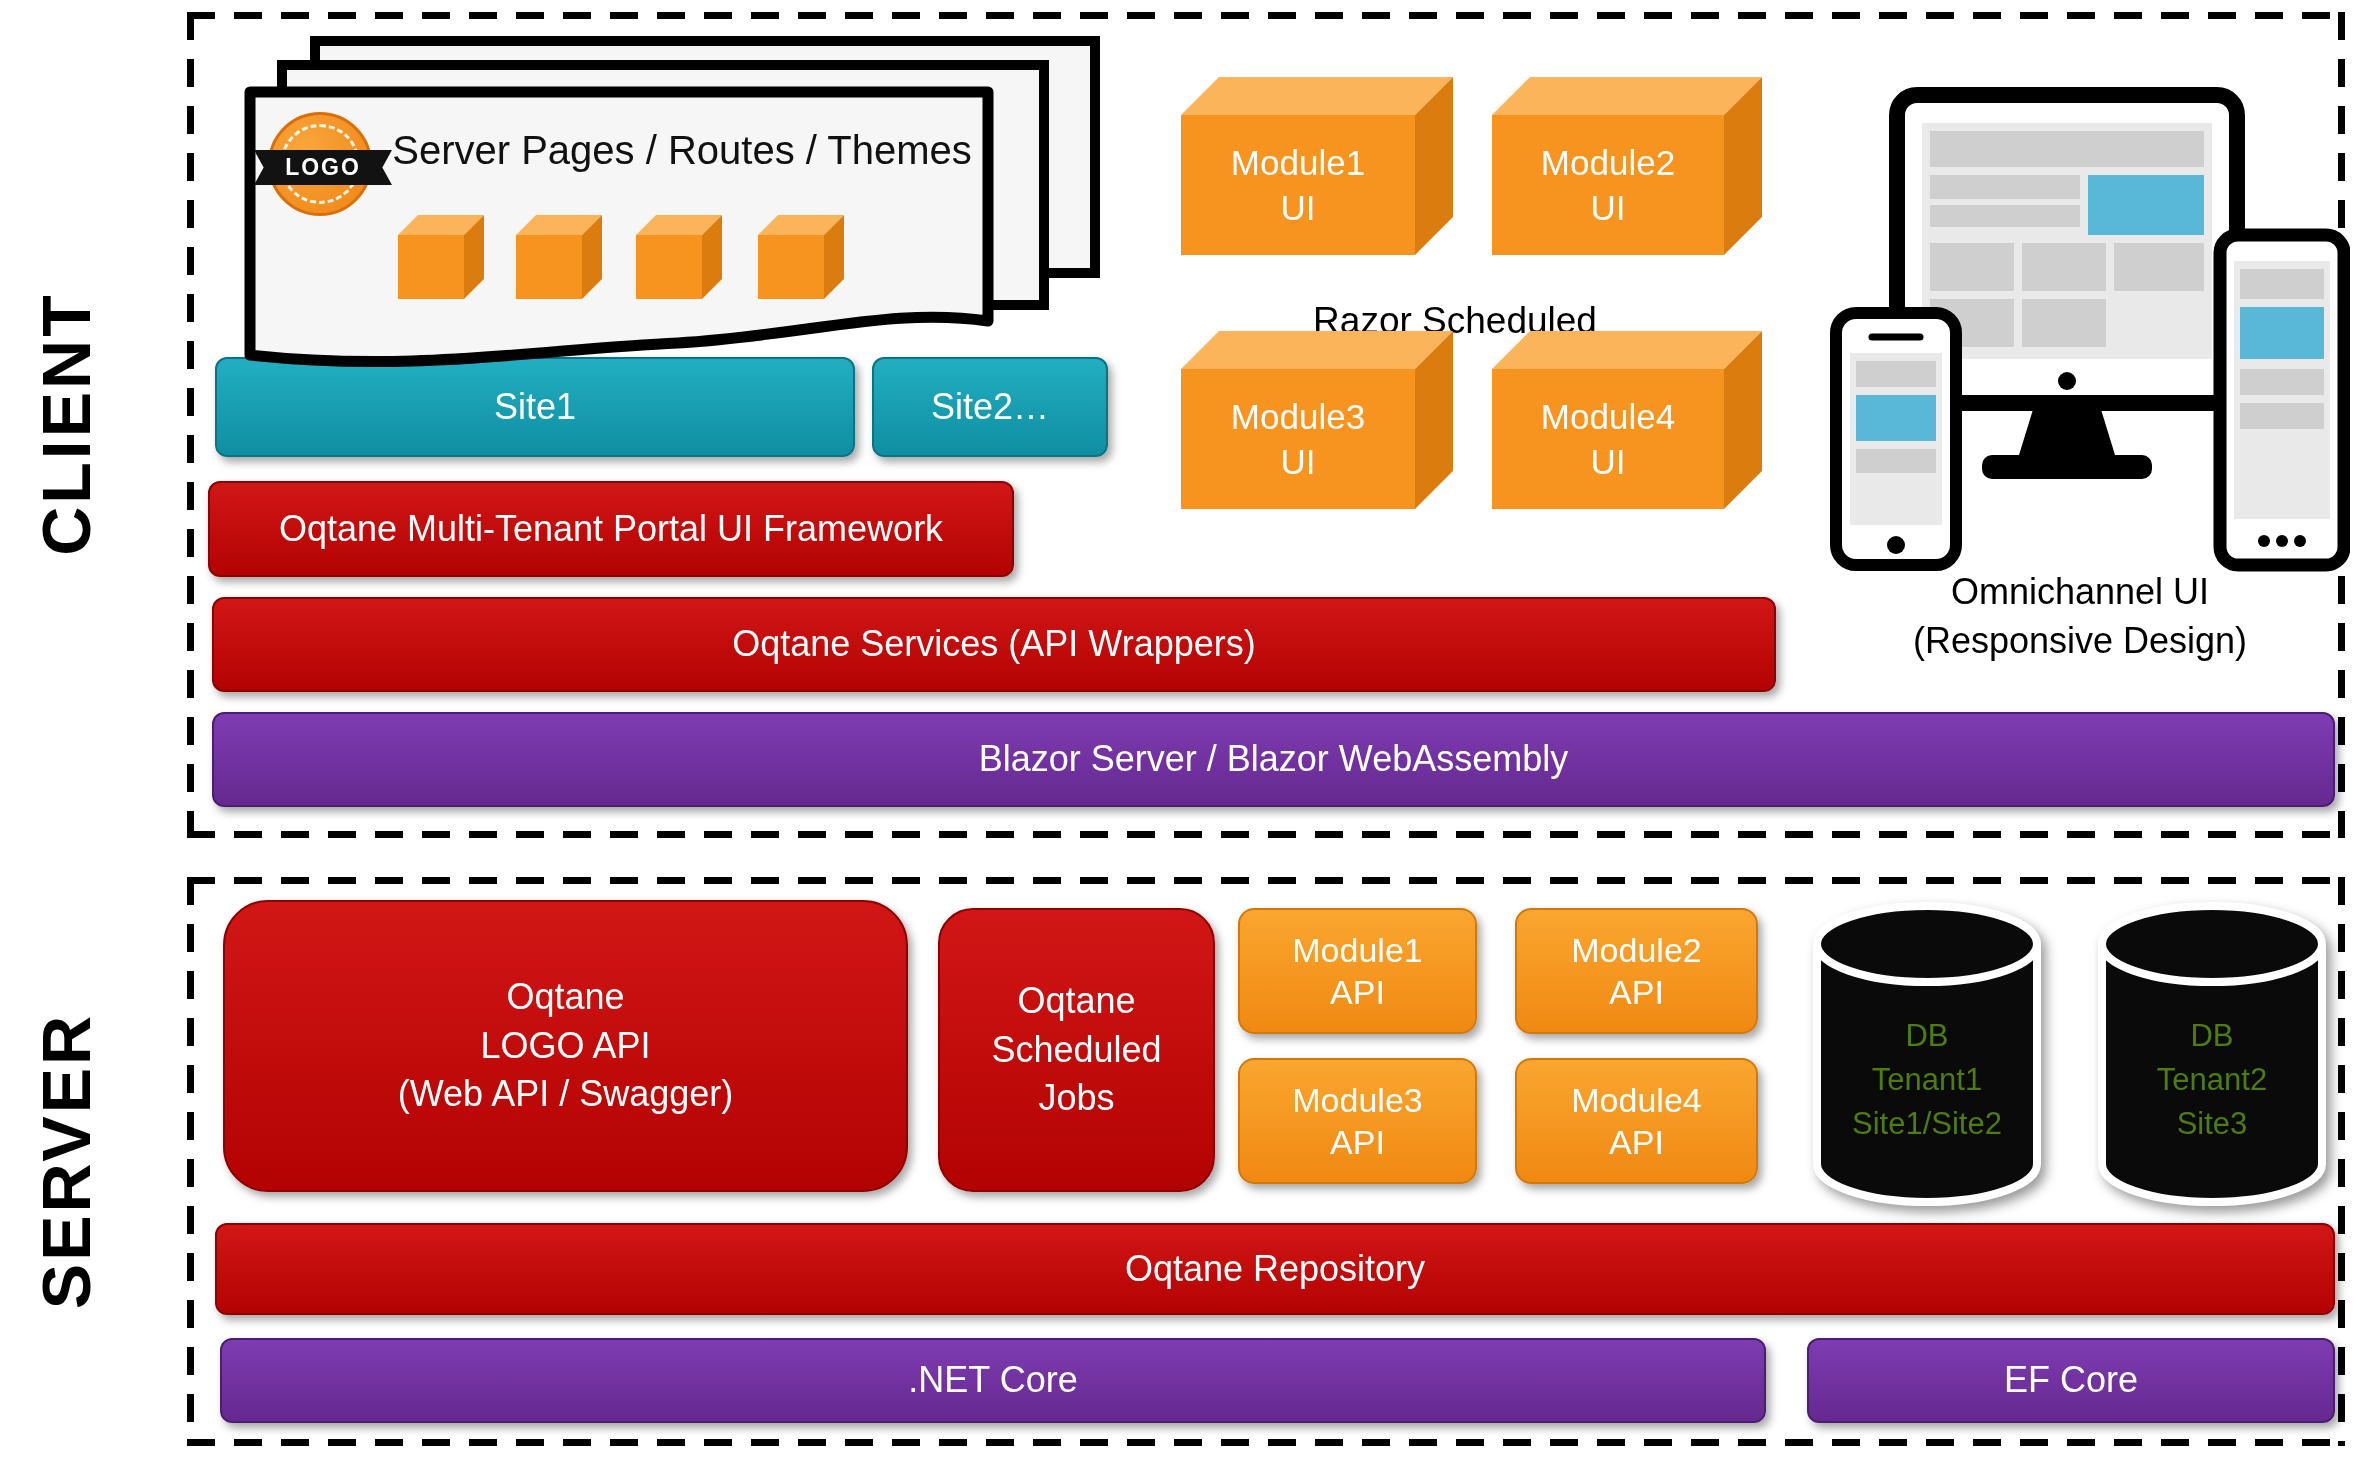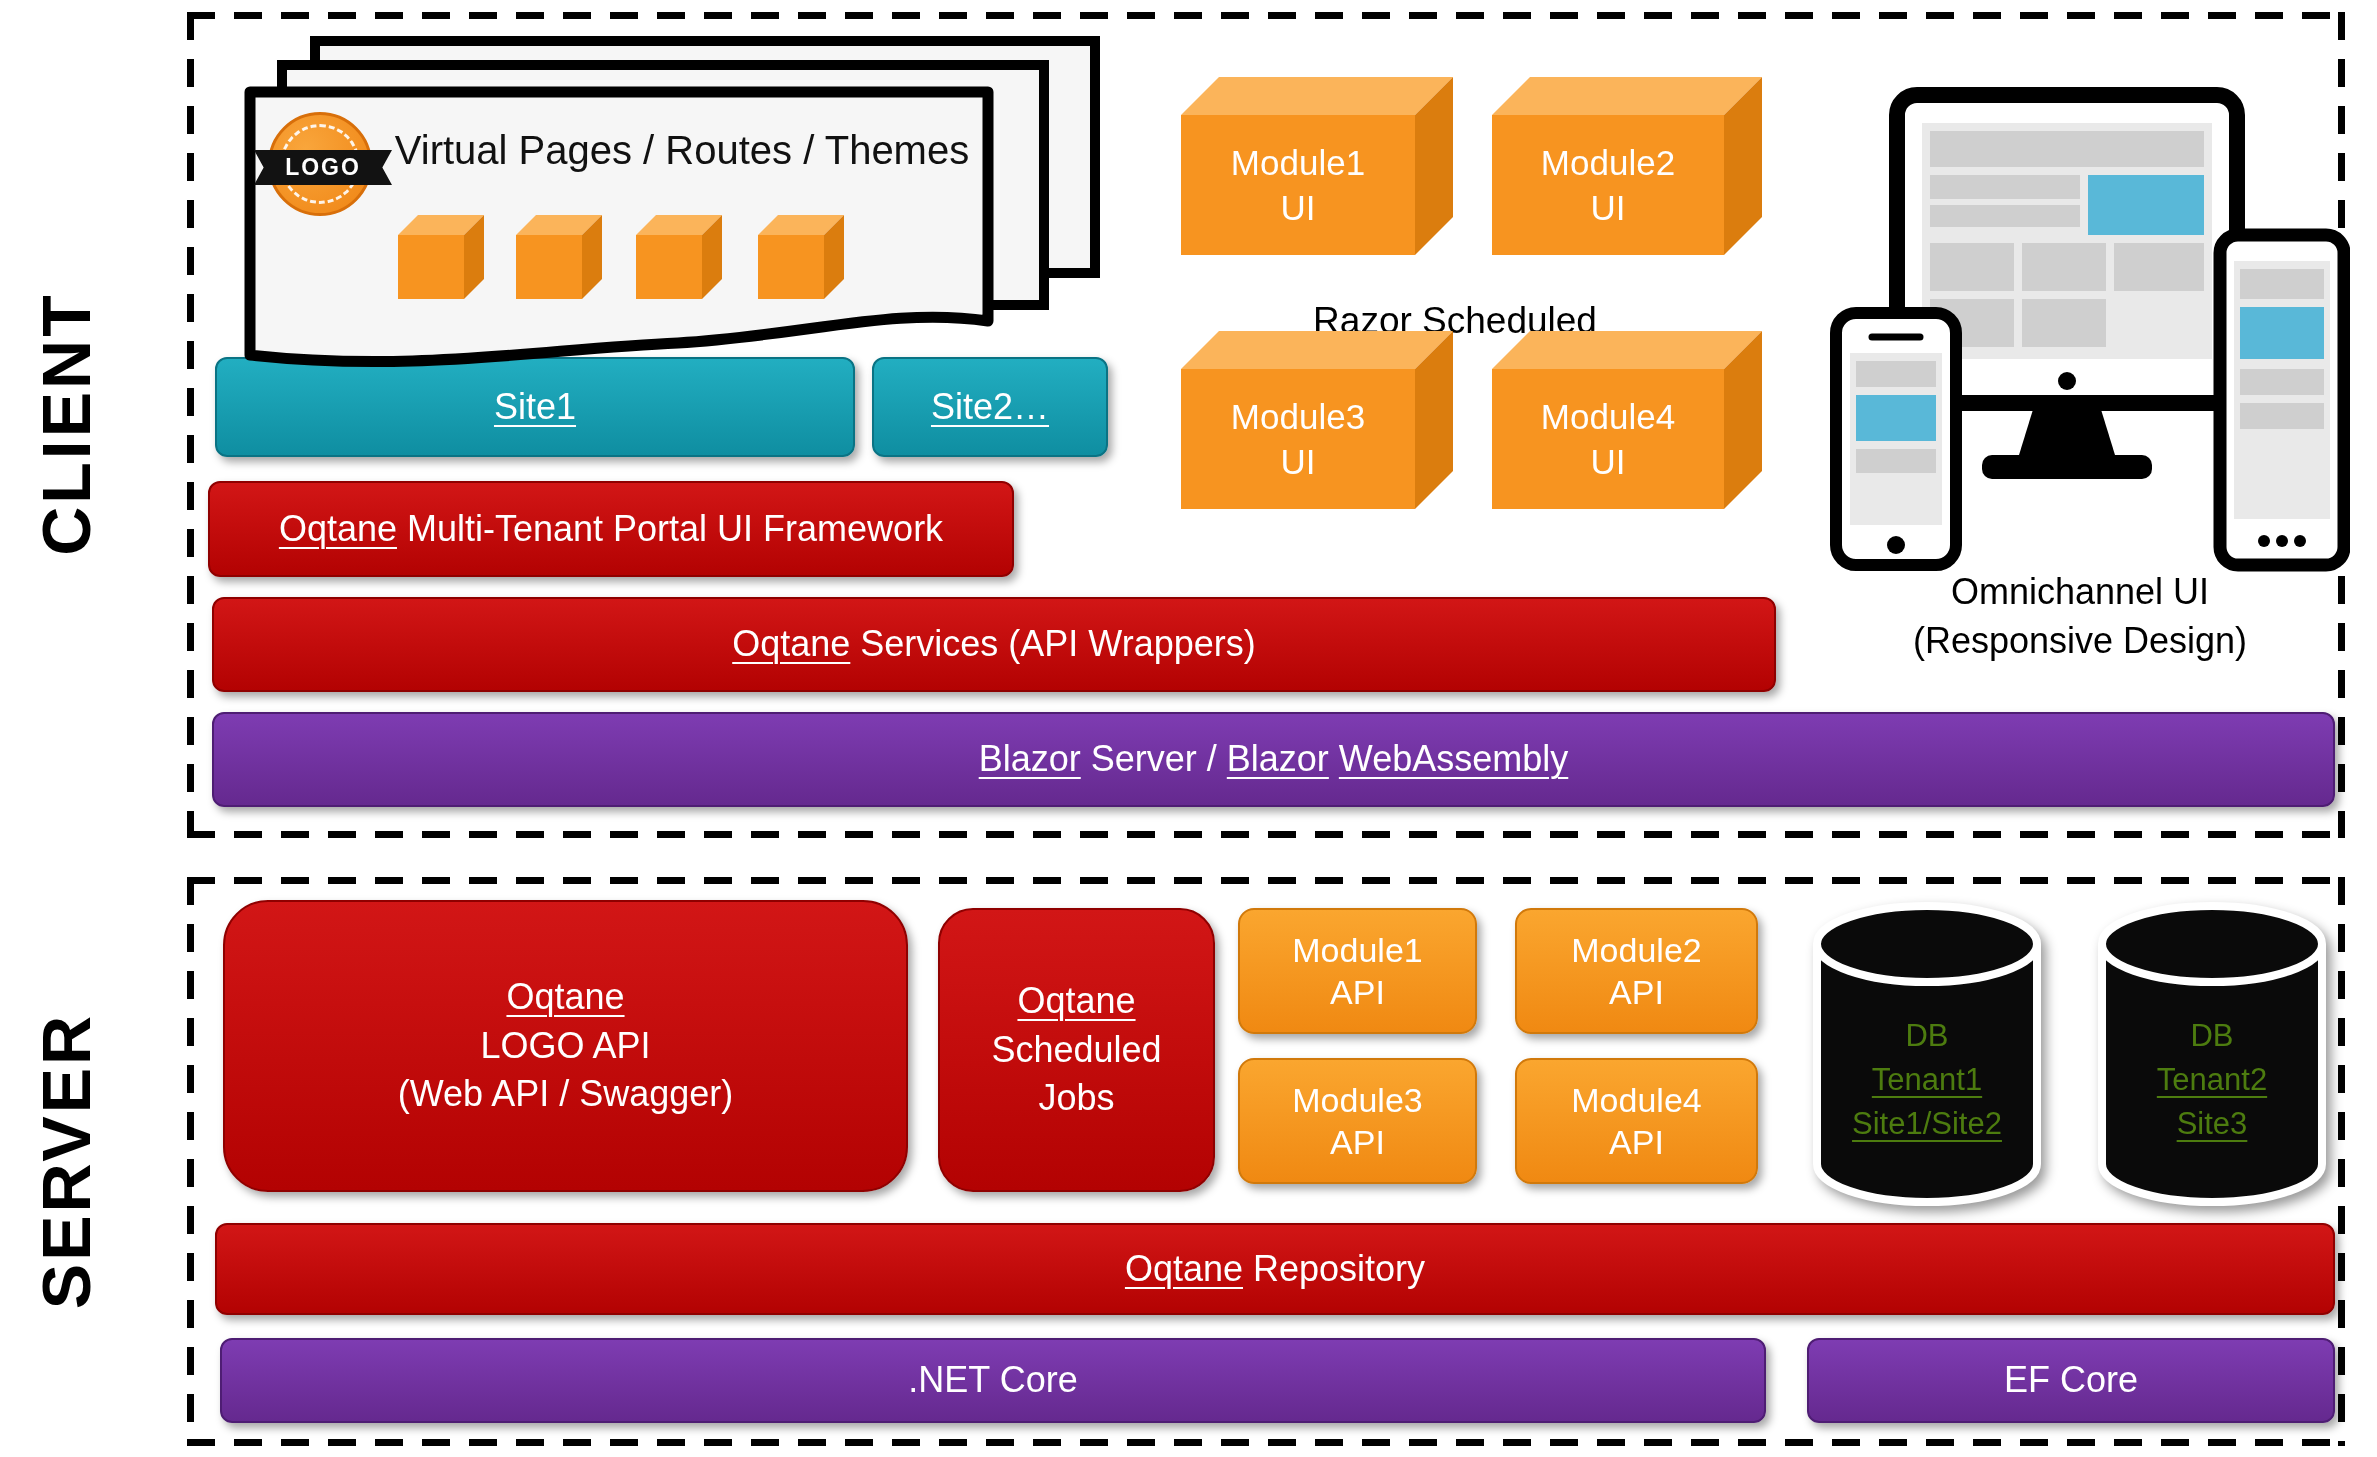--- a/index.html
+++ b/index.html
@@ -86,42 +86,42 @@
 
   
   .db{ position:absolute; width:240px; height:312px; }
   .db svg{ filter:drop-shadow(5px 6px 6px rgba(0,0,0,.4)); }
   .db-text{
     position:absolute; left:0; top:116px; width:100%;
     text-align:center; color:#4d7c0f; font-size:31px; line-height:1.42;
   }
 
   
-  .uw{ text-decoration:underline; text-decoration-thickness:2px; text-underline-offset:6px; }
+  .uw{ text-decoration-thickness:2px; text-underline-offset:6px; }
 </style>
 </head>
 <body>
 
 <div class="canvas">
 
   <div class="dashed-region" style="left:187px; top:12px; width:2158px; height:826px;"></div>
 
   <div class="vlabel" style="left:-144px; top:382px;">CLIENT</div>
 
   <div class="page-back" style="left:310px; top:36px; width:790px; height:242px;"></div>
   <div class="page-back" style="left:277px; top:60px; width:772px; height:250px;"></div>
   <svg class="page-front-svg" style="left:243px; top:85px;" width="752" height="295" viewBox="0 0 752 295">
     <path d="M 7 7 H 745 V 236 C 650 222 565 250 435 258 C 300 264 170 288 7 270 Z" fill="#f6f6f6" stroke="#000" stroke-width="11" stroke-linejoin="round"></path>
   </svg>
 
   <div class="page-item logo-badge" style="left:268px; top:112px;">
     <div class="logo-banner">LOGO</div>
   </div>
 
-  <div class="page-item page-title" style="left:392px; top:128px;">Virtual Pages / Routes / Themes</div>
+  <div class="page-item page-title" style="left:392px; top:128px;">Server Pages / Routes / Themes</div>
 
   <div class="page-item cube3d" style="--d:20px; left:398px; top:235px; width:66px; height:64px;"></div>
   <div class="page-item cube3d" style="--d:20px; left:516px; top:235px; width:66px; height:64px;"></div>
   <div class="page-item cube3d" style="--d:20px; left:636px; top:235px; width:66px; height:64px;"></div>
   <div class="page-item cube3d" style="--d:20px; left:758px; top:235px; width:66px; height:64px;"></div>
 
   <div class="bar teal" style="left:215px; top:357px; width:640px; height:100px; z-index:2;">
     <span><span class="uw">Site1</span></span>
   </div>
   <div class="bar teal" style="left:872px; top:357px; width:236px; height:100px; z-index:2;">

